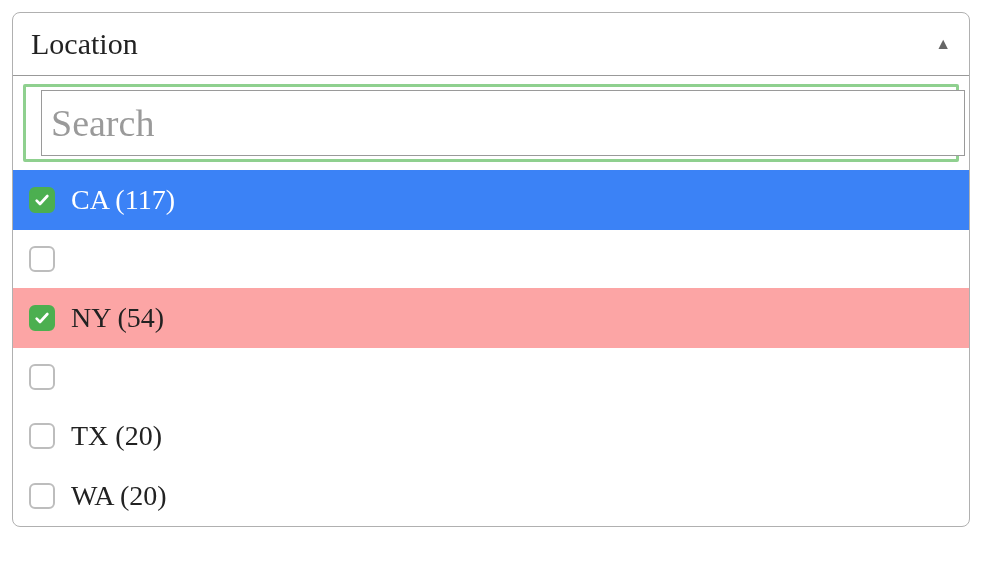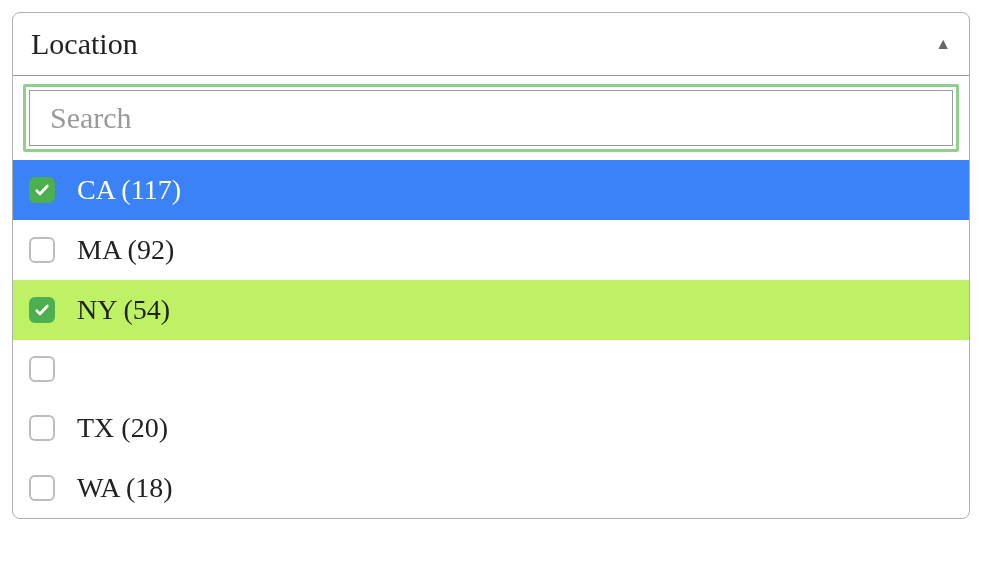--- a/index.html
+++ b/index.html
@@ -38,47 +38,48 @@
       padding: 8px 10px;
     }
     .search-outer {
       border: 3px solid #8fd08f;
       border-radius: 2px;
       padding: 3px;
     }
     .search-input {
       width: 100%;
       border: 1px solid #9a9a9a;
-      font-size: 30px;
+      font-size: 38px;
       font-family: Georgia, 'Times New Roman', serif;
-      padding: 10px 20px;
+      padding: 10px 9px;
       color: #333;
       outline: none;
+      margin-left: 12px;
     }
     .search-input::placeholder {
       color: #9a9a9a;
     }
     .options {
       list-style: none;
     }
     .option {
       display: flex;
       align-items: center;
       padding: 16px 16px;
       font-size: 28px;
       color: #222;
       cursor: pointer;
-      gap: 22px;
+      gap: 16px;
     }
     .option.selected {
       background: #3b82f6;
       color: #fff;
     }
     .option.hover {
-      background: #bef264;
+      background: #fca5a5;
     }
     .checkbox {
       width: 26px;
       height: 26px;
       border: 2px solid #bdbdbd;
       border-radius: 6px;
       background: #fff;
       display: flex;
       align-items: center;
       justify-content: center;
@@ -119,35 +120,34 @@
       <li class="option selected">
         <span class="checkbox checked">
           <svg viewBox="0 0 24 24" fill="none" stroke="#fff" stroke-width="4" stroke-linecap="round" stroke-linejoin="round">
             <polyline points="4 13 9 18 20 6"></polyline>
           </svg>
         </span>
         <span class="option-label">CA (117)</span>
       </li>
       <li class="option">
         <span class="checkbox"></span>
-        <span class="option-label">MA (92)</span>
       </li>
       <li class="option hover">
         <span class="checkbox checked">
           <svg viewBox="0 0 24 24" fill="none" stroke="#fff" stroke-width="4" stroke-linecap="round" stroke-linejoin="round">
             <polyline points="4 13 9 18 20 6"></polyline>
           </svg>
         </span>
         <span class="option-label">NY (54)</span>
       </li>
       <li class="option">
         <span class="checkbox"></span>
       </li>
       <li class="option">
         <span class="checkbox"></span>
         <span class="option-label">TX (20)</span>
       </li>
       <li class="option">
         <span class="checkbox"></span>
-        <span class="option-label">WA (18)</span>
+        <span class="option-label">WA (20)</span>
       </li>
     </ul>
 </div>
 
 </body></html>

